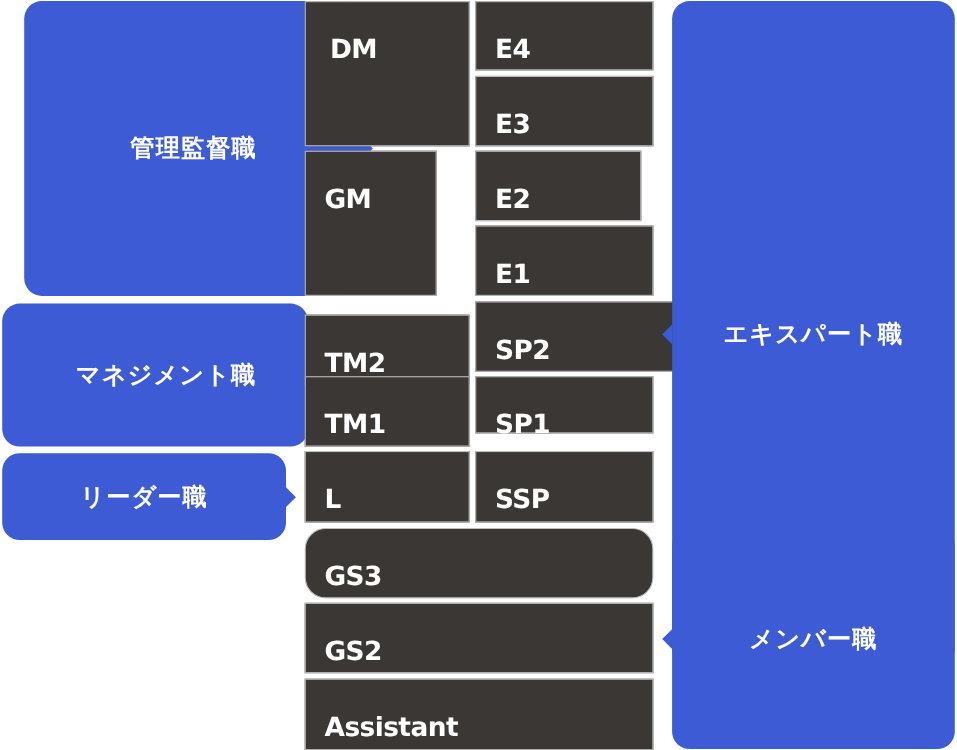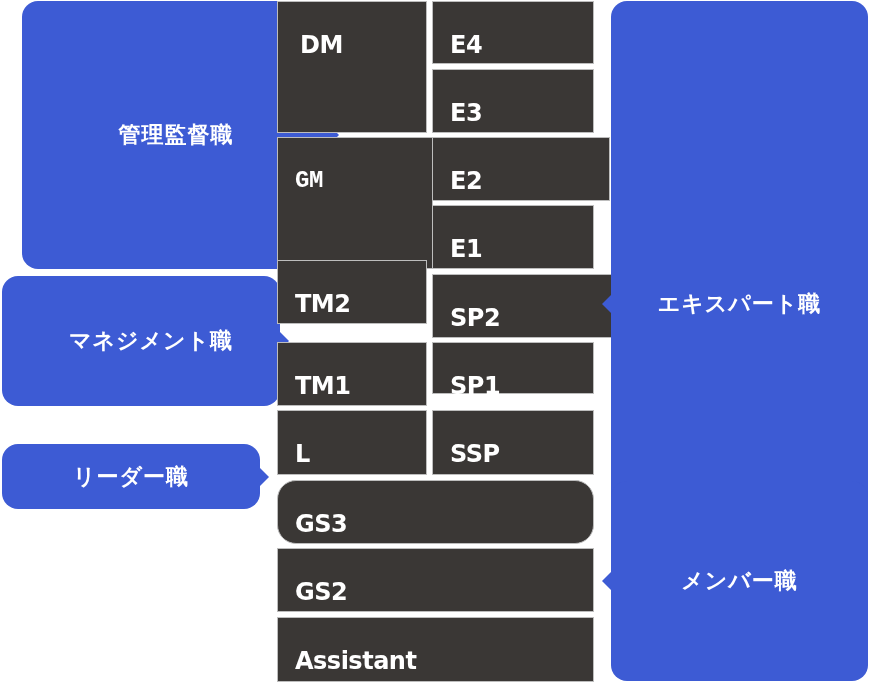--- a/index.html
+++ b/index.html
@@ -21,47 +21,47 @@
 </style>
 </head>
 <body>
 
 <div class="blue arrow-r" style="left:2px; top:1px; width:308px; height:268px;margin-left:20px;">
   <span>管理監督職</span>
 </div>
 <div class="blue arrow-r" style="left:2px; top:276px; width:258px; height:130px;padding-left:20px;">
   <span>マネジメント職</span>
 </div>
-<div class="blue arrow-r" style="left:2px; top:412px; width:258px; height:65px;margin-top:32px;">
+<div class="blue arrow-r" style="left:2px; top:412px; width:258px; height:79px;">
   <span>リーダー職</span>
 </div>
 
 <div class="cell" style="left:277px; top:1px; width:150px; height:132px;">
   <span style="left:22px;">DM</span>
 </div>
-<div class="cell" style="left:277px; top:137px; width:156px; height:132px;font-family:Liberation Mono, monospace;">
+<div class="cell" style="left:277px; top:137px; width:120px; height:132px;">
   <span>GM</span>
 </div>
-<div class="cell" style="left:277px; top:260px; width:150px; height:64px;">
+<div class="cell" style="left:277px; top:286px; width:150px; height:64px;">
   <span>TM2</span>
 </div>
 <div class="cell" style="left:277px; top:342px; width:150px; height:64px;">
   <span>TM1</span>
 </div>
 <div class="cell" style="left:277px; top:410px; width:150px; height:65px;">
   <span>L</span>
 </div>
 
 <div class="cell" style="left:432px; top:1px; width:162px; height:63px;">
   <span>E4</span>
 </div>
 <div class="cell" style="left:432px; top:69px; width:162px; height:64px;">
   <span>E3</span>
 </div>
-<div class="cell" style="left:432px; top:137px; width:178px; height:64px;text-decoration:underline;">
+<div class="cell" style="left:432px; top:137px; width:151px; height:64px;text-decoration:underline;">
   <span>E2</span>
 </div>
 <div class="cell" style="left:432px; top:205px; width:162px; height:64px;">
   <span>E1</span>
 </div>
 <div class="cell" style="left:432px; top:274px; width:195px; height:64px;padding-left:48px;">
   <span>SP2</span>
 </div>
 <div class="cell" style="left:432px; top:342px; width:162px; height:52px;">
   <span>SP1</span>

